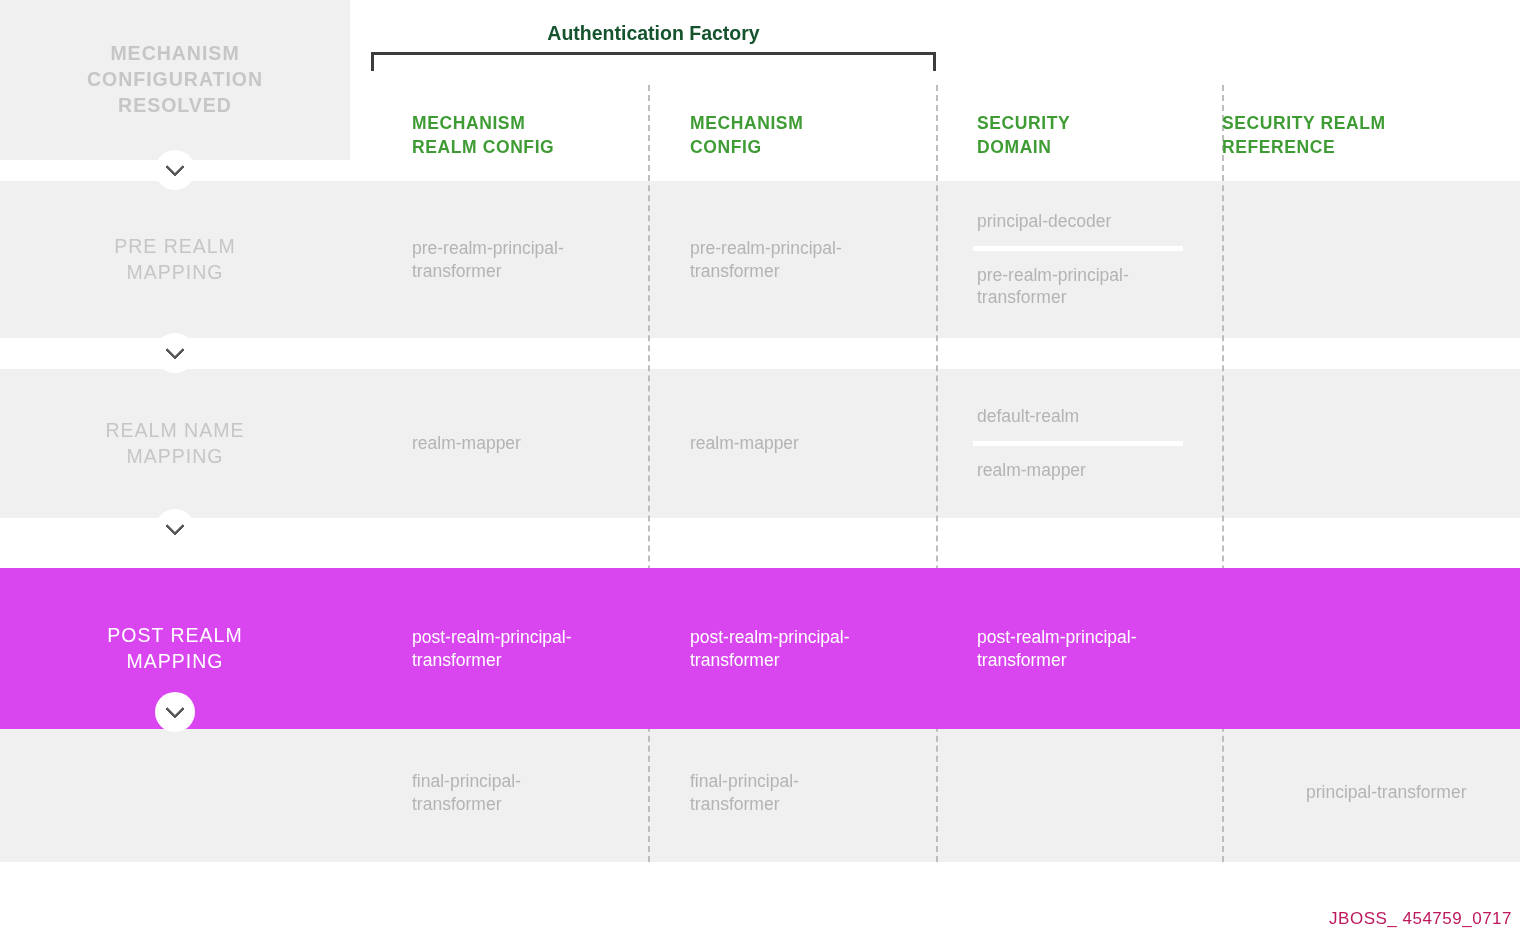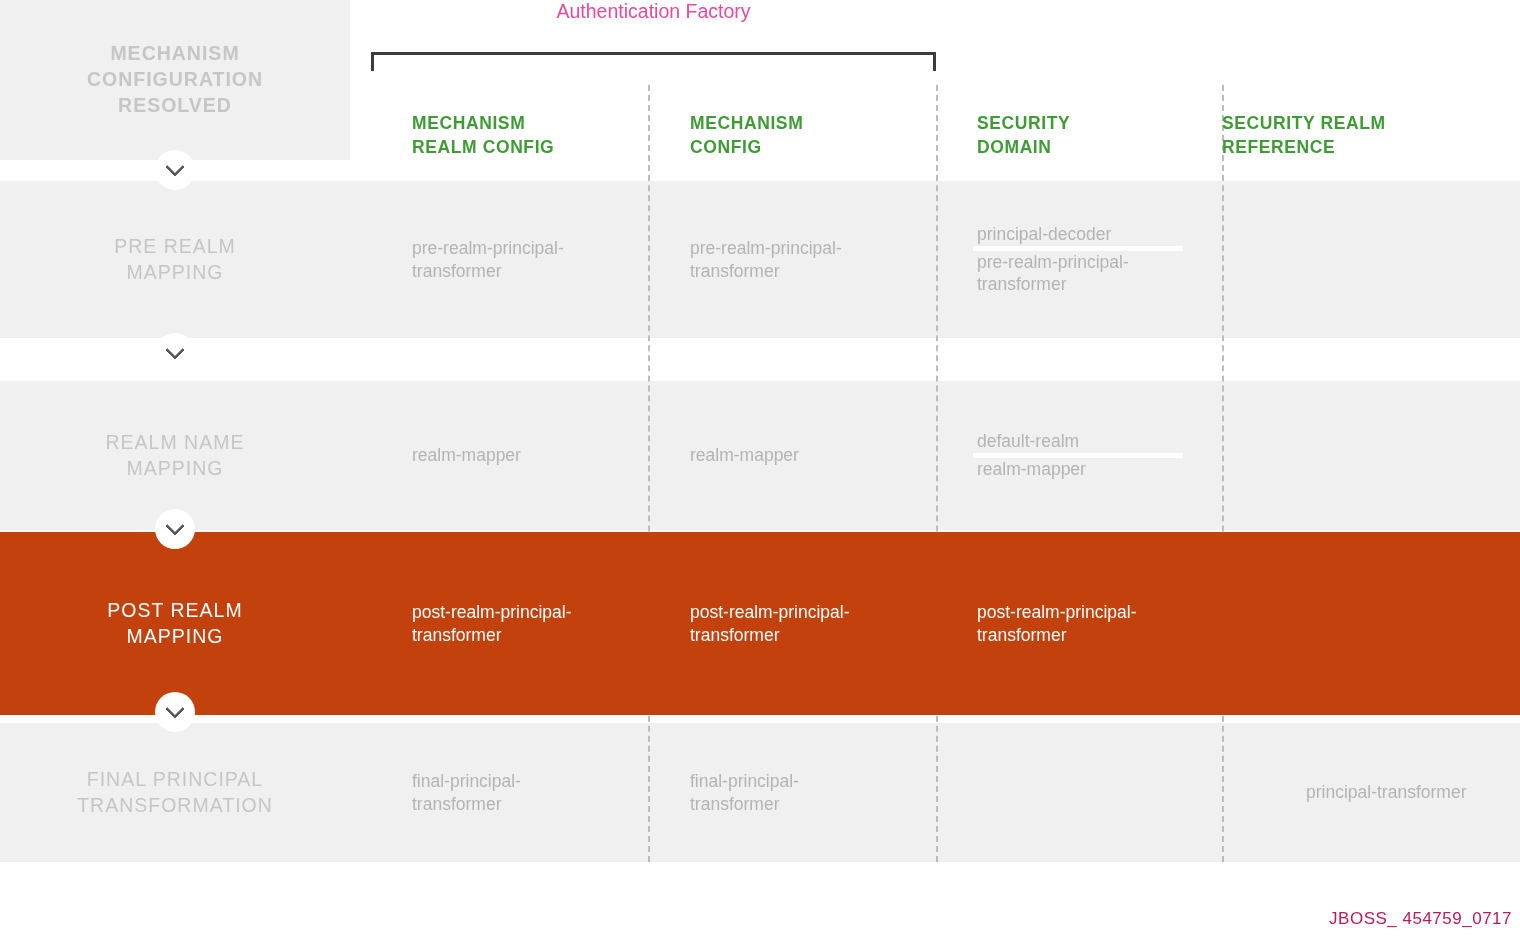--- a/index.html
+++ b/index.html
@@ -28,25 +28,26 @@
     font-weight: bold;
     font-size: 19.5px;
     letter-spacing: 1px;
     line-height: 1.32;
     color: #c6c6c6;
   }
 
   
   .auth-title {
     position: absolute;
-    left: 371px; top: 0;
+    left: 371px; top: 22px;
     width: 565px;
     text-align: center;
     font-size: 19.5px;
-    color: #ec4899;
+    color: #14532d;
+    font-weight: bold;
   }
   .bracket {
     position: absolute;
     left: 371px; top: 52px;
     width: 565px; height: 19px;
     border-top: 3px solid #3c3c3c;
     border-left: 3px solid #3c3c3c;
     border-right: 3px solid #3c3c3c;
   }
 
@@ -76,22 +77,22 @@
     border-left: 2px dashed #bdbdbd;
     z-index: 1;
   }
   .v1 { left: 648px; }
   .v2 { left: 936px; }
   .v3 { left: 1222px; }
 
   
   .band { position: absolute; left: 0; width: 1520px; }
   .band1 { top: 181px; height: 157px; background: #f0f0f0; }
-  .band2 { top: 369px; height: 149px; background: #f0f0f0; margin-top: 12px; }
-  .band3 { top: 532px; height: 183px; background: #c2410c; z-index: 2; }
+  .band2 { top: 369px; height: 149px; background: #f0f0f0; }
+  .band3 { top: 568px; height: 161px; background: #d946ef; z-index: 2; }
   .band4 { top: 723px; height: 139px; background: #f0f0f0; }
 
   .row-label {
     position: absolute;
     left: 0; top: 0;
     width: 350px; height: 100%;
     display: flex; align-items: center; justify-content: center;
     text-align: center;
     font-weight: normal;
     font-size: 19.5px;
@@ -114,20 +115,21 @@
   .c1 { left: 412px; width: 222px; }
   .c2 { left: 690px; width: 232px; }
   .c3 { left: 977px; width: 232px; }
   .c4 { left: 1278px; width: 245px; margin-left: 28px; }
   .band3 .cell { color: #ffffff; font-weight: normal; }
 
   .stack {
     flex-direction: column;
     align-items: flex-start;
     justify-content: center;
+    gap: 13px;
   }
   .cell-divider {
     width: 210px; height: 5px;
     background: #ffffff;
     margin-left: -4px;
   }
 
   
   .chev {
     position: absolute;
@@ -218,22 +220,20 @@
 MAPPING</div>
     <div class="cell c1">post-realm-principal-
 transformer</div>
     <div class="cell c2">post-realm-principal-
 transformer</div>
     <div class="cell c3">post-realm-principal-
 transformer</div>
   </div>
 
   <div class="band band4">
-    <div class="row-label">FINAL PRINCIPAL
-TRANSFORMATION</div>
     <div class="cell c1">final-principal-
 transformer</div>
     <div class="cell c2">final-principal-
 transformer</div>
     <div class="cell c4">principal-transformer</div>
   </div>
 
   <div class="chev chev1">
     <span class="chev-glyph"></span>
   </div>

